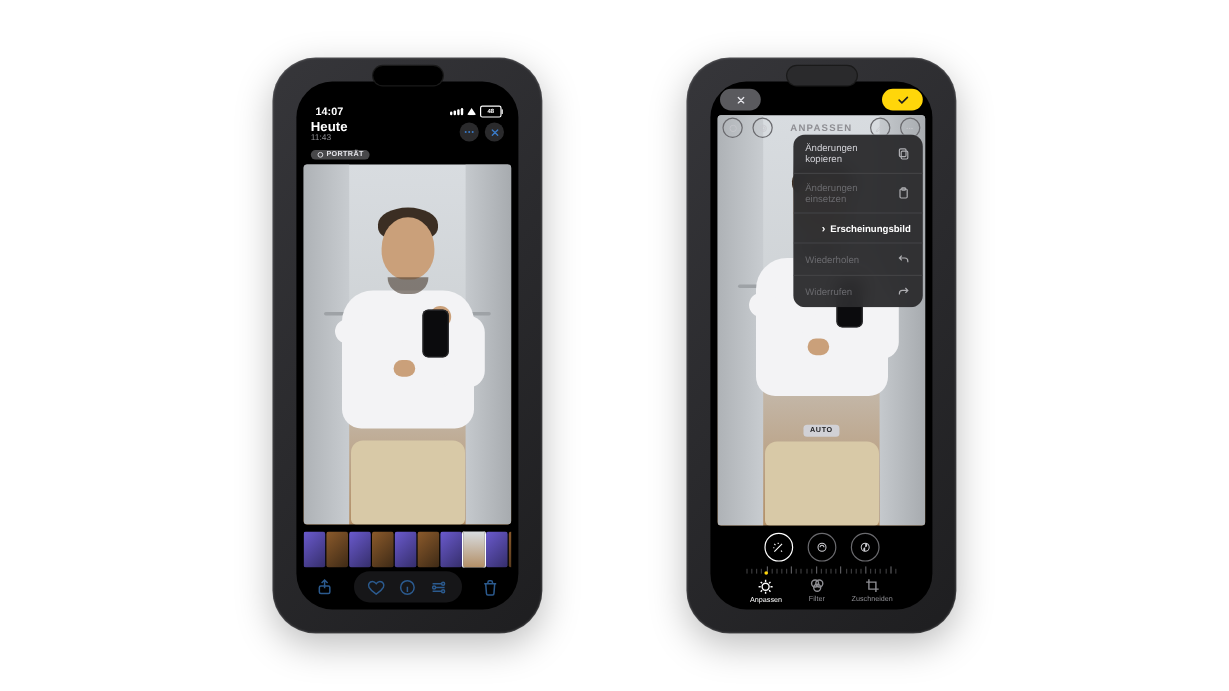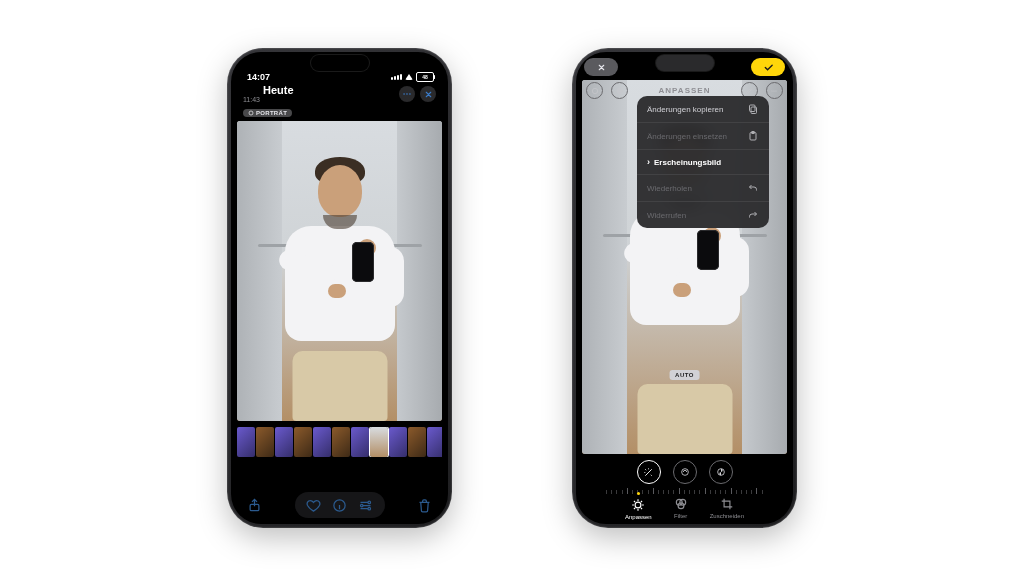--- a/index.html
+++ b/index.html
@@ -21,21 +21,21 @@
     margin:0;
     background:#fff;
     font-family:-apple-system,Helvetica Neue,Arial,sans-serif;
     height:576px;width:1024px;overflow:hidden;
     display:flex;align-items:center;justify-content:center;gap:120px;
   }
   .phone{
     width:var(--phone-w);height:var(--phone-h);
     background:linear-gradient(135deg,#36363a,#1e1e20);
     border-radius:var(--phone-radius);
-    padding:4px;box-sizing:border-box;position:relative;
+    padding:20px;box-sizing:border-box;position:relative;
     box-shadow:0 10px 30px rgba(0,0,0,.25), inset 0 0 2px rgba(255,255,255,.4);
   }
   .screen{
     width:100%;height:100%;background:var(--black);
     border-radius:var(--screen-radius);position:relative;overflow:hidden;
     color:#fff;font-size:9px;
   }
   .island{
     position:absolute;top:7px;left:50%;transform:translateX(-50%);
     width:58px;height:16px;background:#000;border-radius:10px;z-index:30;
@@ -51,21 +51,21 @@
   .sig{display:flex;align-items:flex-end;gap:1px;}
   .sig span{width:2px;background:#fff;display:block;border-radius:1px;}
   .sig span:nth-child(1){height:3px}.sig span:nth-child(2){height:4px}
   .sig span:nth-child(3){height:5px}.sig span:nth-child(4){height:6px}
   .wifi{width:0;height:0;border-left:4px solid transparent;border-right:4px solid transparent;border-bottom:6px solid #fff;border-radius:2px;}
   .battery{width:16px;height:8px;border:1px solid #fff;border-radius:2px;position:relative;display:flex;align-items:center;justify-content:center;font-size:5px;font-weight:700;}
   .battery::after{content:"";position:absolute;right:-2px;width:1px;height:4px;background:#fff;border-radius:1px;}
 
   
   .hdrL{padding:2px 12px 4px;display:flex;justify-content:space-between;align-items:flex-start;}
-  .hdrL .title{font-size:11px;font-weight:700;line-height:1.1;margin-left:20px;}
+  .hdrL .title{font-size:11px;font-weight:700;line-height:1.1;}
   .hdrL .sub{font-size:7px;color:var(--gray);font-weight:500;}
   .hdrL .btns{display:flex;gap:5px;margin-top:2px;}
   .circbtn{width:16px;height:16px;border-radius:50%;background:#2a2a2c;display:flex;align-items:center;justify-content:center;}
   .badge{display:inline-flex;align-items:center;gap:2px;background:#48484a;color:#e5e5ea;font-size:6px;font-weight:700;padding:1px 5px;border-radius:7px;margin:2px 0 4px 12px;letter-spacing:.3px;}
 
   
   .photoL{margin:0 6px;height:300px;border-radius:3px;overflow:hidden;position:relative;background:linear-gradient(180deg,#d8dce0 0%,#cfd3d6 45%,#b38f66 100%);}
   .photoR{position:absolute;inset:28px 6px 70px 6px;border-radius:3px;overflow:hidden;background:linear-gradient(180deg,#d8dce0 0%,#cfd3d6 45%,#b38f66 100%);}
   
   .scene{position:absolute;inset:0;}
@@ -116,23 +116,23 @@
   .scale{position:absolute;bottom:30px;left:30px;right:30px;height:6px;display:flex;justify-content:space-between;align-items:flex-end;}
   .scale span{width:1px;height:4px;background:#3a3a3c;}
   .scale span:nth-child(5n){height:6px;background:#5a5a5e;}
 
   .tabs{position:absolute;bottom:4px;left:0;right:0;display:flex;justify-content:center;gap:22px;}
   .tab{display:flex;flex-direction:column;align-items:center;gap:2px;color:#8e8e93;font-size:6px;}
   .tab.active{color:#fff;}
   .tabdot{width:3px;height:3px;border-radius:50%;background:var(--yellow);margin-bottom:1px;}
 
   
-  .menu{position:absolute;top:44px;right:24px;width:132px;background:rgba(44,44,46,.96);border-radius:10px;z-index:40;overflow:hidden;backdrop-filter:blur(6px);}
+  .menu{position:absolute;top:44px;right:8px;width:108px;background:rgba(44,44,46,.96);border-radius:10px;z-index:40;overflow:hidden;backdrop-filter:blur(6px);}
   .mi{display:flex;align-items:center;justify-content:space-between;padding:7px 10px;font-size:8px;color:#d1d1d6;border-bottom:1px solid var(--menu-sep);}
-  .mi.strong{color:#fff;font-weight:600;}
+  .mi.strong{color:#fff;font-weight:600;justify-content:flex-end;}
   .mi:last-child{border-bottom:none;}
   .mi.disabled{color:#6a6a6e;}
   .micn{width:12px;height:12px;display:flex;align-items:center;justify-content:center;color:#aeaeb2;}
   .micn svg{width:12px;height:12px;}
   .chev{font-size:9px;color:#fff;margin-right:4px;}
 </style>
 </head>
 <body>
 
 <div class="phone">

